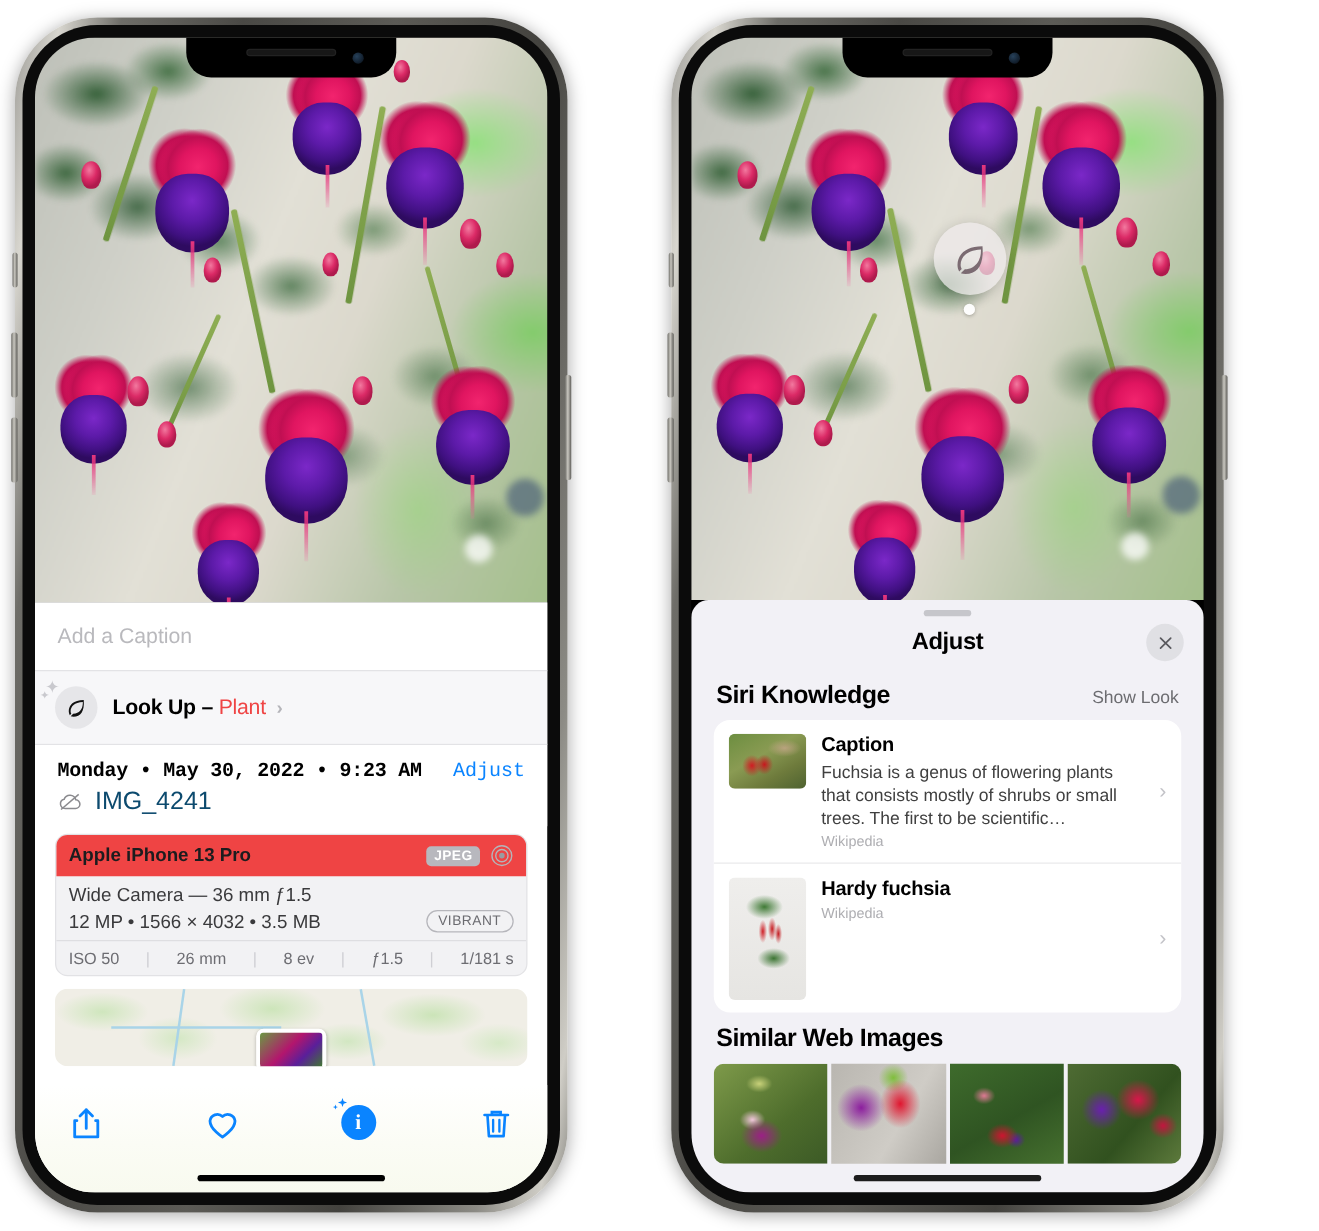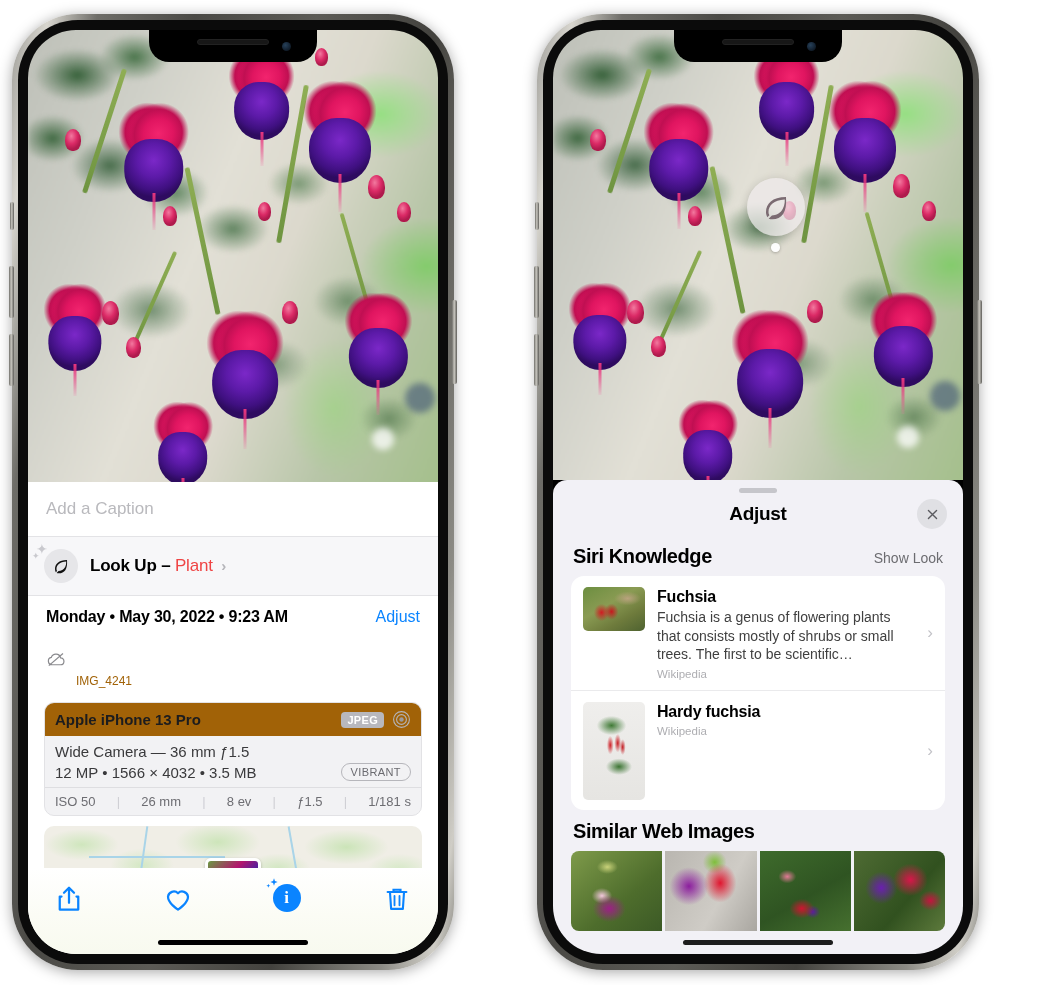--- a/index.html
+++ b/index.html
@@ -143,33 +143,33 @@
     background: #e6e6e9; display: flex; align-items: center; justify-content: center; flex: 0 0 auto;
   }
   .spark { position: absolute; color: #c9c9ce; font-size: 11px; line-height: 1; }
   .spark.a { top: -7px; left: -8px; font-size: 14px; }
   .spark.b { top: 3px; left: -12px; font-size: 9px; }
   .lookup-text { font-size: 17px; color: #000; font-weight: 700; letter-spacing: -.2px; }
   .lookup-text .sub { color: #ef4444; font-weight: 400; }
   .chev { color: #b5b5ba; font-size: 15px; margin-left: 4px; }
 
   .meta-block { background: #fff; padding: 12px 18px 8px 18px; border-top: .5px solid #e3e3e6; }
-  .meta-line1 { display: flex; align-items: center; justify-content: space-between; }
+  .meta-line1 { display: flex; align-items: center; justify-content: space-between; font-family: Liberation Mono, monospace; }
   .meta-date { font-size: 16px; font-weight: 700; color: #000; letter-spacing: -.2px; }
   .adjust { color: #0a84ff; font-size: 16px; }
   .meta-line2 { display: flex; align-items: center; gap: 9px; margin-top: 4px; }
-  .meta-name { font-size: 12px; color: #a16207; margin-top: 44px; }
+  .meta-name { font-size: 20px; color: #0c4a6e; }
 
   .cam-card {
     margin: 6px 16px 0 16px; border-radius: 10px; overflow: hidden;
     background: #f2f2f4; border: .5px solid #e2e2e5;
   }
   .cam-head {
     display: flex; align-items: center; justify-content: space-between;
-    padding: 7px 10px; background: #a16207;
+    padding: 7px 10px; background: #ef4444;
   }
   .cam-model { font-size: 15px; font-weight: 700; color: #1c1c1e; }
   .cam-head-right { display: flex; align-items: center; gap: 8px; }
   .jpeg-tag {
     background: #b8b8be; color: #fff; font-size: 11px; font-weight: 700;
     border-radius: 4px; padding: 2px 6px; letter-spacing: .3px;
   }
   .aperture-ic { width: 19px; height: 19px; }
   .cam-body { padding: 7px 10px 6px 10px; }
   .cam-row { display: flex; align-items: center; justify-content: space-between; }
@@ -616,21 +616,21 @@
           <span class="section-title">Siri Knowledge</span>
           <span class="show-more">Show Look</span>
         </div>
 
         <div class="knowledge-card">
           <div class="kitem">
             <div class="kthumb wide">
               <div class="thumb-a"></div>
             </div>
             <div class="kbody">
-              <div class="ktitle">Fuchsia</div>
+              <div class="ktitle">Caption</div>
               <div class="kdesc">Fuchsia is a genus of flowering plants that consists mostly of shrubs or small trees. The first to be scientific…</div>
               <div class="ksrc">Wikipedia</div>
             </div>
             <span class="kchev">›</span>
           </div>
 
           <div class="kitem">
             <div class="kthumb tall">
               <div class="thumb-b"></div>
             </div>

